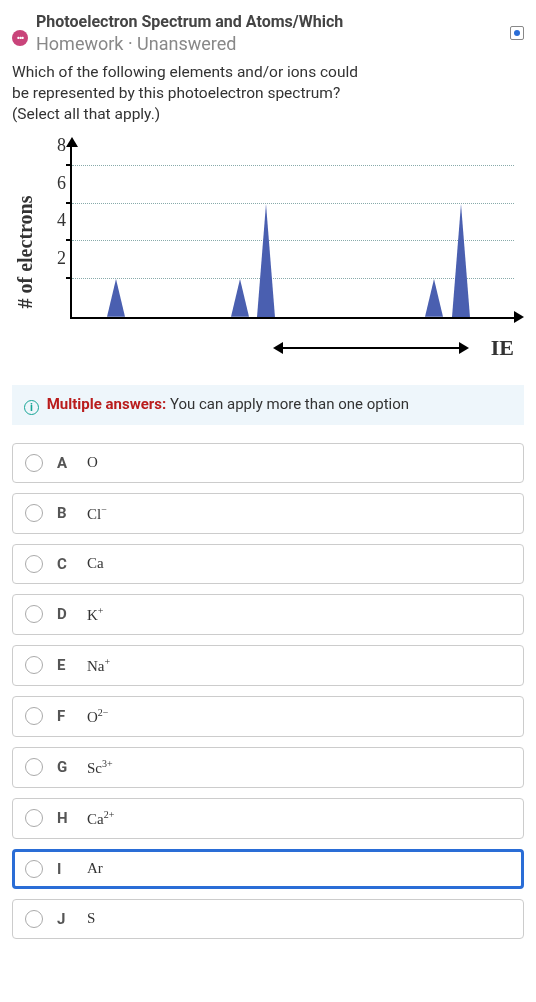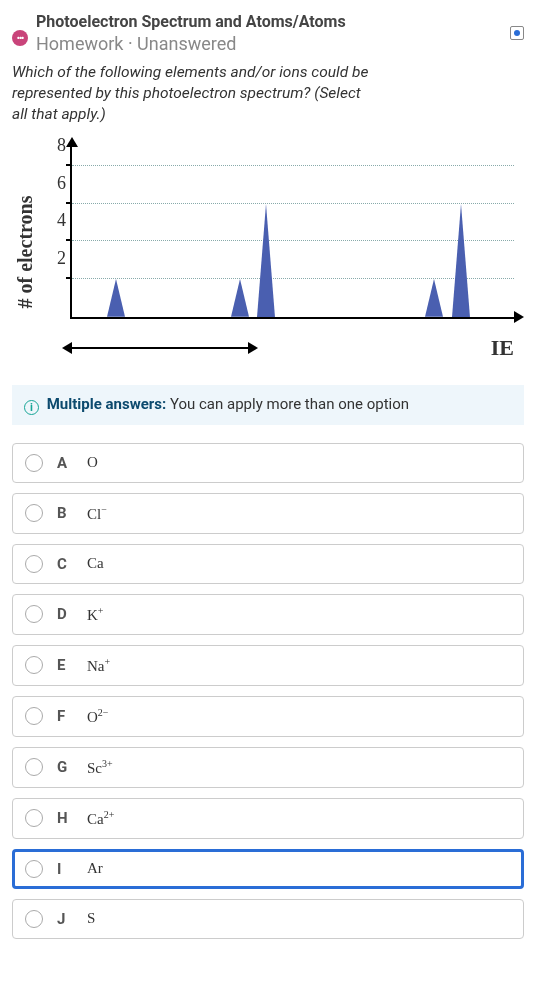--- a/index.html
+++ b/index.html
@@ -20,21 +20,21 @@
   }
   .header-text { flex: 1; }
   .title { font-weight: 700; font-size: 16px; color: #444; line-height: 1.2; }
   .subtitle { color: #888; font-size: 18px; margin-top: 2px; }
   .corner-badge {
     position: absolute; right: 0; top: 14px;
     width: 14px; height: 14px; border: 1px solid #888; border-radius: 2px;
     display: flex; align-items: center; justify-content: center;
   }
   .corner-badge::after { content: ""; width: 6px; height: 6px; border-radius: 50%; background: #2a6dd6; }
-  .question { font-size: 15.5px; color: #333; line-height: 1.35; margin: 8px 4px 12px 0; max-width: 360px; font-style: italic; }
+  .question { font-size: 15.5px; color: #333; line-height: 1.35; margin: 8px 4px 12px 0; max-width: 360px; }
   .chart-wrap { margin: 8px 0 18px 0; position: relative; height: 230px; }
   .ylab {
     position: absolute; left: 2px; top: 50%;
     transform: translate(-40%, -50%) rotate(-90deg);
     font-family: "Times New Roman", serif; font-weight: 700; font-size: 20px;
   }
   .plot {
     position: absolute; left: 58px; top: 10px; right: 10px; bottom: 48px;
     border-left: 2px solid #000; border-bottom: 2px solid #000;
   }
@@ -48,40 +48,40 @@
     border-top: 6px solid transparent; border-bottom: 6px solid transparent;
     border-left: 10px solid #000;
   }
   .grid-line { position: absolute; left: 0; right: 0; border-top: 1px dotted #8aa; }
   .ytick { position: absolute; right: 100%; transform: translateY(-50%); padding-right: 6px; font-family: "Times New Roman", serif; font-size: 18px; }
   .ytick-mark { position: absolute; left: -6px; width: 6px; border-top: 2px solid #000; }
   .peak { position: absolute; bottom: 0; width: 18px; transform: translateX(-50%); }
   .peak svg { display: block; width: 100%; height: 100%; }
   .axis-row {
     position: absolute; left: 58px; right: 10px; bottom: 6px;
-    display: flex; align-items: center; gap: 30px; justify-content: space-between;
+    display: flex; align-items: center; gap: 30px; justify-content: flex-end;
   }
   .ie-arrow { position: relative; height: 2px; background: #000; flex: 0 0 180px; }
   .ie-arrow::before, .ie-arrow::after {
     content: ""; position: absolute; top: 50%; transform: translateY(-50%);
     border-top: 6px solid transparent; border-bottom: 6px solid transparent;
   }
   .ie-arrow::before { left: -8px; border-right: 10px solid #000; }
   .ie-arrow::after { right: -8px; border-left: 10px solid #000; }
   .ie-label { font-family: "Times New Roman", serif; font-weight: 700; font-size: 22px; }
   .hint-bar {
     background: #eef6fb; padding: 10px 12px; font-size: 15px;
     margin: 10px 0 18px 0;
   }
   .hint-bar .info-icon {
     display: inline-flex; width: 15px; height: 15px; border: 1.5px solid #16a596;
     border-radius: 50%; color: #16a596; align-items: center; justify-content: center;
     font-size: 11px; font-weight: 700; margin-right: 4px; vertical-align: -2px;
   }
-  .hint-strong { color: #0c4a6e; font-weight: 700; }
+  .hint-strong { color: #b91c1c; font-weight: 700; }
   .options { display: flex; flex-direction: column; gap: 10px; }
   .option {
     border: 1px solid #ccc; border-radius: 4px;
     display: flex; align-items: center; gap: 14px;
     padding: 10px 12px; cursor: pointer; background: #fff;
   }
   .option.focused { border: 3px solid #2a6dd6; padding: 8px 10px; }
   .radio {
     width: 18px; height: 18px; border: 1.5px solid #aaa; border-radius: 50%;
     flex-shrink: 0;
@@ -89,21 +89,21 @@
   .letter { font-weight: 700; color: #555; width: 16px; font-size: 15px; }
   .formula { font-family: "Times New Roman", serif; font-size: 15px; }
   .formula sup { font-size: 10px; vertical-align: super; }
 </style>
 </head>
 <body>
 
 <div class="header">
   <div class="header-icon">•••</div>
   <div class="header-text">
-    <div class="title">Photoelectron Spectrum and Atoms/Atoms</div>
+    <div class="title">Photoelectron Spectrum and Atoms/Which</div>
     <div class="subtitle">Homework · Unanswered</div>
   </div>
   <div class="corner-badge"></div>
 </div>
 
 <div class="question">Which of the following elements and/or ions could be represented by this photoelectron spectrum? (Select all that apply.)</div>
 
 <div class="chart-wrap">
   <div class="ylab"># of electrons</div>
   <div class="plot" id="plot">

